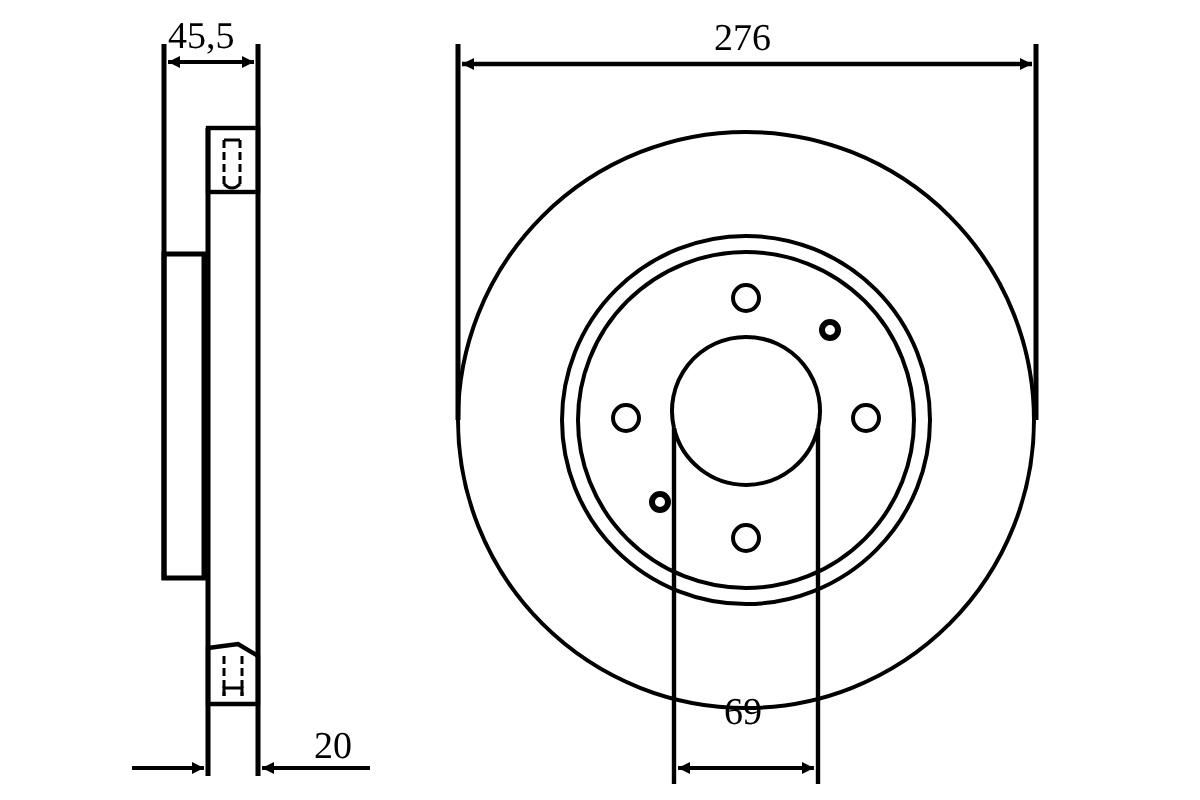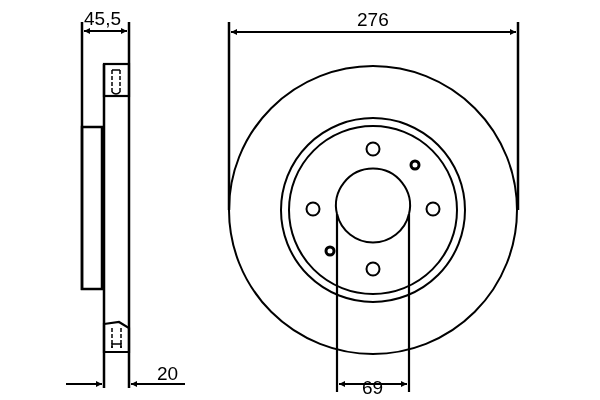--- a/index.html
+++ b/index.html
@@ -1,18 +1,18 @@
 <!DOCTYPE html>
 <html><head>
 <meta charset="utf-8">
 <style>
   html, body { margin: 0; padding: 0; background: #ffffff; }
   body { width: 600px; height: 400px; overflow: hidden; position: relative; font-family: "Liberation Sans", sans-serif; }
   #canvas { position: absolute; left: 0; top: 0; width: 600px; height: 400px; }
-  .dim-label { position: absolute; font-family: Liberation Sans, sans-serif; font-size: 19px; color: #000; line-height: 1; white-space: nowrap; }
+  .dim-label { position: absolute; font-family: Liberation Serif, serif; font-size: 19px; color: #000; line-height: 1; white-space: nowrap; }
 </style>
 </head>
 <body>
 
 <svg id="canvas" viewBox="0 0 600 400" xmlns="http://www.w3.org/2000/svg">
   <defs>
     <marker id="arrow" viewBox="0 0 10 10" refX="10" refY="5" markerWidth="10" markerHeight="6" orient="auto-start-reverse" markerUnits="userSpaceOnUse">
       <path d="M0,0 L10,5 L0,10 z" fill="#000"></path>
     </marker>
   </defs>
@@ -72,13 +72,13 @@
     <circle cx="433" cy="209" r="6.5" stroke-width="2"></circle>
 
     <circle cx="415" cy="165" r="4" stroke-width="3"></circle>
     <circle cx="330" cy="251" r="4" stroke-width="3"></circle>
   </g>
 </svg>
 
 <div class="dim-label" style="left:84px; top:9px;">45,5</div>
 <div class="dim-label" style="left:157px; top:364px;">20</div>
 <div class="dim-label" style="left:357px; top:10px;">276</div>
-<div class="dim-label" style="left:362px; top:378px;">69</div>
+<div class="dim-label" style="left:362px; top:347px;">69</div>
 
 </body></html>

